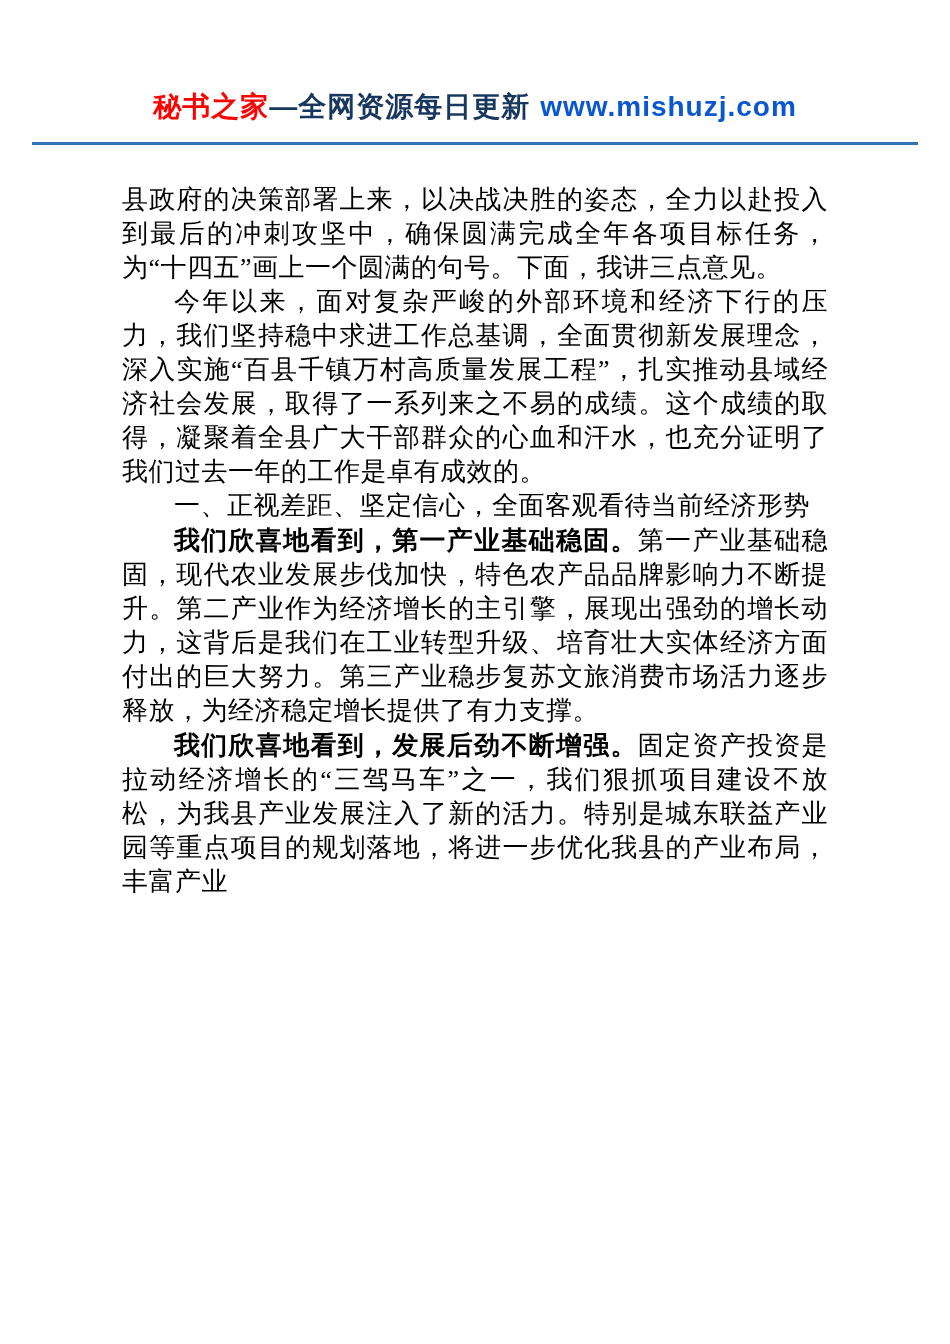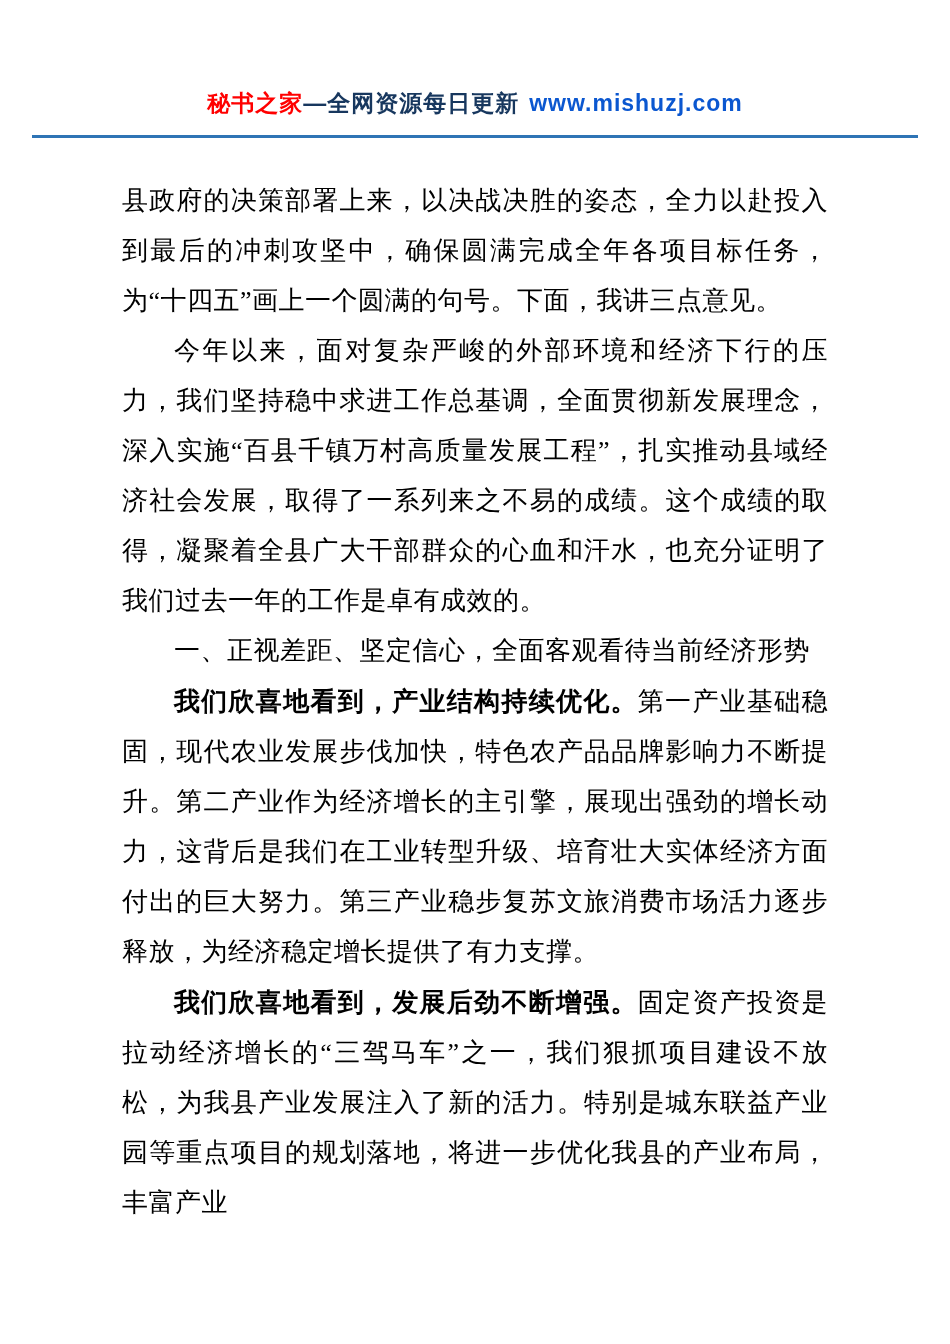--- a/index.html
+++ b/index.html
@@ -11,36 +11,36 @@
   .page {
     position: relative;
     width: 950px;
     height: 1344px;
     background: #ffffff;
     overflow: hidden;
   }
   .header {
     padding-top: 88px;
     text-align: center;
-    font-size: 23px;
+    font-size: 28px;
     font-weight: 700;
     letter-spacing: 1px;
     font-family: "Liberation Sans", sans-serif;
     white-space: nowrap;
   }
   .header .brand { font-family: "Liberation Serif", serif; }
   .header .url { margin-left: 10px; text-decoration: none; cursor: pointer; }
   .rule {
     height: 3px;
     margin: 16px 32px 0 32px;
   }
   .doc-body {
     margin: 38px 122px 0 122px;
     font-size: 26px;
-    line-height: 50px;
+    line-height: 34px;
     color: #000000;
     text-align: justify;
     text-justify: inter-ideograph;
     letter-spacing: 0.5px;
   }
   .para { margin: 0; }
   .para.indent { text-indent: 2em; }
   .seg-bold {
     font-weight: 700;
     font-family: "Liberation Sans", sans-serif;
@@ -51,16 +51,16 @@
 
 <div class="page">
   <div class="header">
     <span class="brand" style="color: rgb(255, 0, 0);">秘书之家</span><span class="tagline" style="color: rgb(23, 55, 94);">—全网资源每日更新</span><span class="url" style="color: rgb(11, 87, 208);">www.mishuzj.com</span>
   </div>
   <div class="rule" style="background: rgb(46, 116, 181);"></div>
   <div class="doc-body" style="color: rgb(0, 0, 0);">
       <p class="para"><span class="seg">县政府的决策部署上来，以决战决胜的姿态，全力以赴投入到最后的冲刺攻坚中，确保圆满完成全年各项目标任务，为“十四五”画上一个圆满的句号。下面，我讲三点意见。</span></p>
       <p class="para indent"><span class="seg">今年以来，面对复杂严峻的外部环境和经济下行的压力，我们坚持稳中求进工作总基调，全面贯彻新发展理念，深入实施“百县千镇万村高质量发展工程”，扎实推动县域经济社会发展，取得了一系列来之不易的成绩。这个成绩的取得，凝聚着全县广大干部群众的心血和汗水，也充分证明了我们过去一年的工作是卓有成效的。</span></p>
       <p class="para indent"><span class="seg">一、正视差距、坚定信心，全面客观看待当前经济形势</span></p>
-      <p class="para indent"><span class="seg seg-bold">我们欣喜地看到，产业结构持续优化。</span><span class="seg">第一产业基础稳固，现代农业发展步伐加快，特色农产品品牌影响力不断提升。第二产业作为经济增长的主引擎，展现出强劲的增长动力，这背后是我们在工业转型升级、培育壮大实体经济方面付出的巨大努力。第三产业稳步复苏文旅消费市场活力逐步释放，为经济稳定增长提供了有力支撑。</span></p>
+      <p class="para indent"><span class="seg seg-bold">我们欣喜地看到，第一产业基础稳固。</span><span class="seg">第一产业基础稳固，现代农业发展步伐加快，特色农产品品牌影响力不断提升。第二产业作为经济增长的主引擎，展现出强劲的增长动力，这背后是我们在工业转型升级、培育壮大实体经济方面付出的巨大努力。第三产业稳步复苏文旅消费市场活力逐步释放，为经济稳定增长提供了有力支撑。</span></p>
       <p class="para indent"><span class="seg seg-bold">我们欣喜地看到，发展后劲不断增强。</span><span class="seg">固定资产投资是拉动经济增长的“三驾马车”之一，我们狠抓项目建设不放松，为我县产业发展注入了新的活力。特别是城东联益产业园等重点项目的规划落地，将进一步优化我县的产业布局，丰富产业</span></p>
     </div>
 </div>
 
 </body></html>

